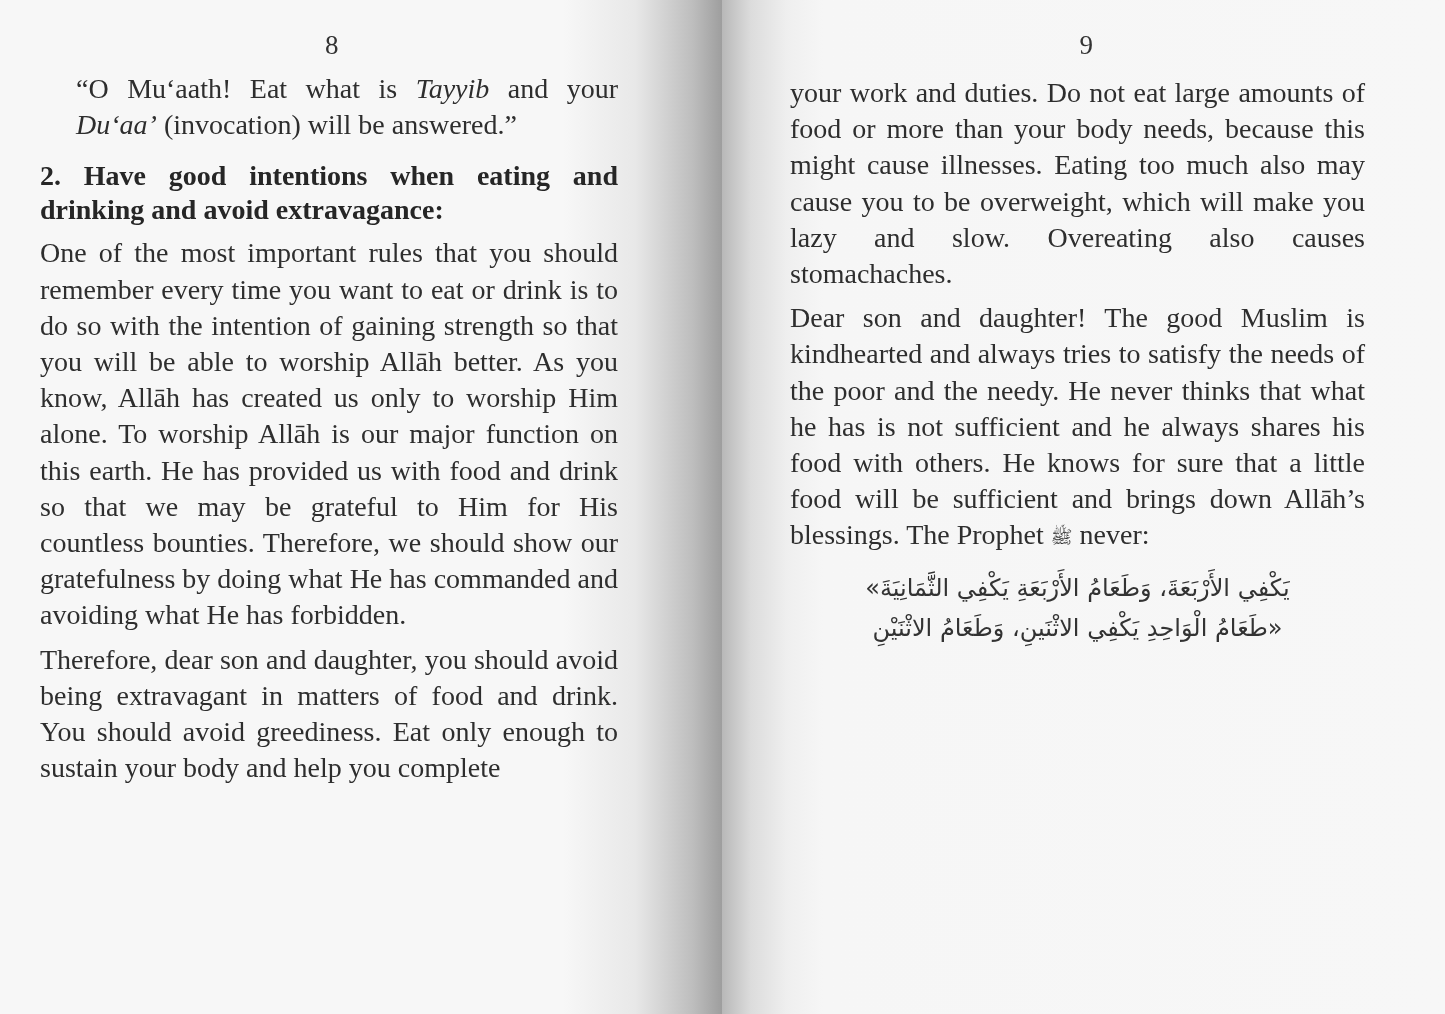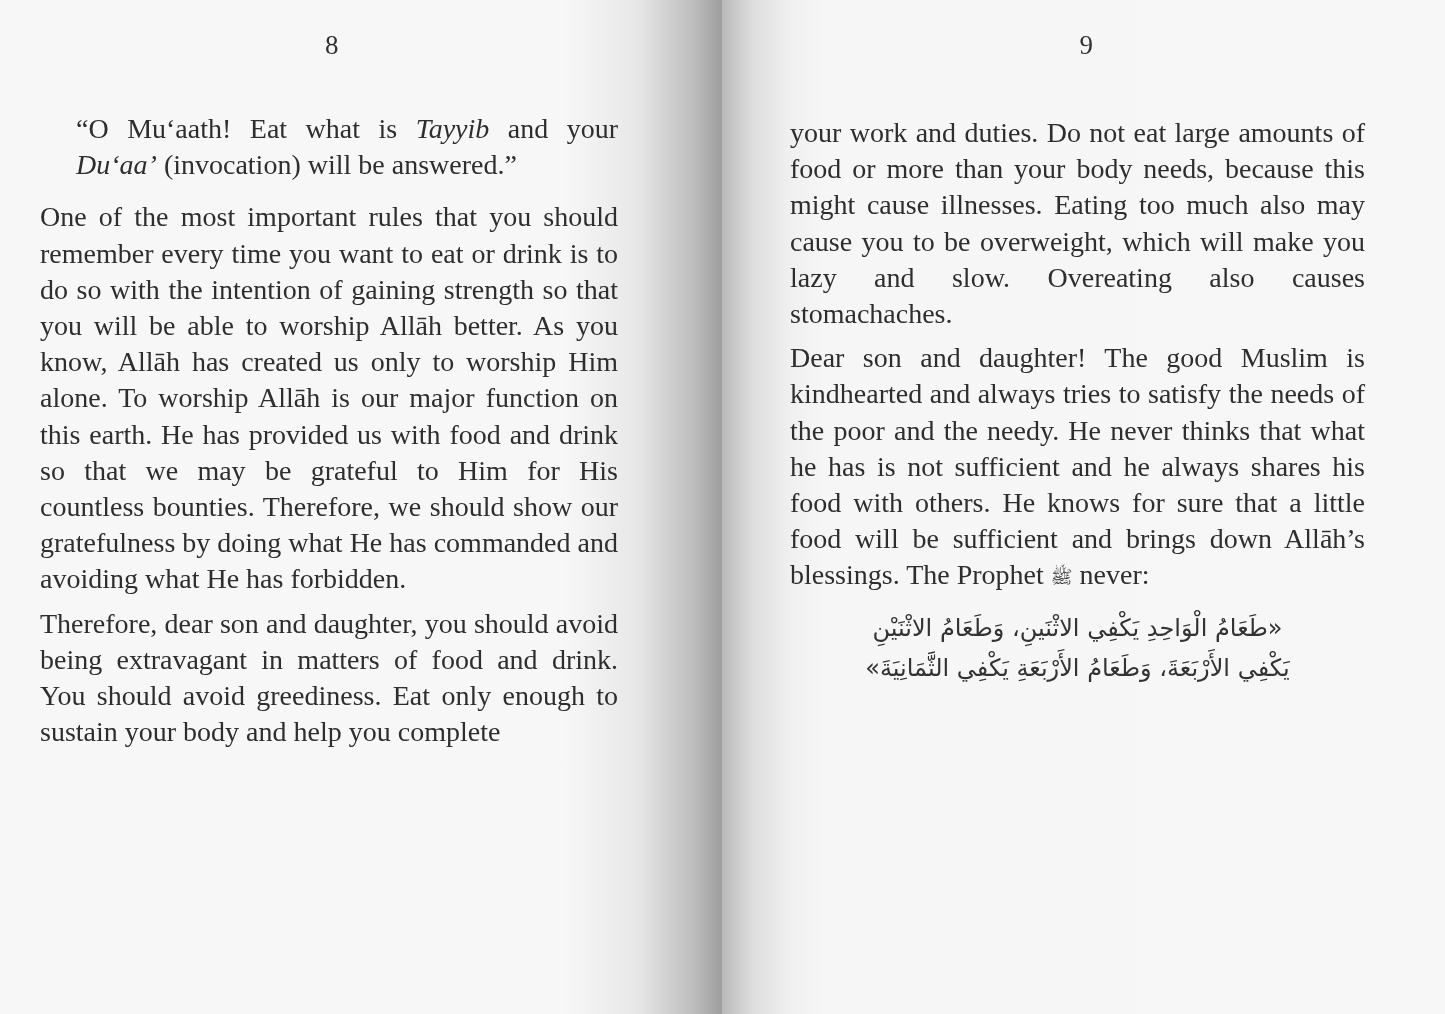--- a/index.html
+++ b/index.html
@@ -15,21 +15,21 @@
     width: 722px;
     background: linear-gradient(to right, #f7f7f7 0%, #f7f7f7 78%, #e8e8e8 88%, #bdbdbd 96%, #9e9e9e 100%);
   }
   .page-right {
     width: 723px;
     background: linear-gradient(to right, #b8b8b8 0%, #dcdcdc 4%, #efefef 9%, #f6f6f6 14%, #f7f7f7 100%);
   }
   .folio { position: absolute; top: 30px; font-size: 27px; color: #333; }
   .page-left .folio { left: 325px; }
   .page-right .folio { left: 1063px; left: auto; right: 352px; }
-  .text-block { position: absolute; font-size: 28px; line-height: 36.2px; text-align: justify; margin-top: 40px; }
+  .text-block { position: absolute; font-size: 28px; line-height: 36.2px; text-align: justify; }
   .page-left .text-block { left: 40px; width: 578px; top: 71px; }
   .page-right .text-block { left: 790px; left: 68px; width: 575px; top: 75px; }
   p { margin: 0; text-align: justify; text-align-last: left; }
   .quote { padding-left: 36px; margin-bottom: 16px; }
   .heading { font-weight: bold; font-size: 28px; line-height: 34px; margin: 0 0 8px 0; color: #262626; }
   .para { margin-bottom: 8px; }
   em { font-style: italic; }
   .arabic {
     direction: rtl; text-align: center; font-family: "DejaVu Sans", sans-serif;
     font-size: 24px; line-height: 40px; margin: 12px 0 6px 0; color: #333;
@@ -39,30 +39,31 @@
 </style>
 </head>
 <body>
 
 <div class="spread">
 
   <div class="page page-left">
     <div class="folio">8</div>
     <div class="text-block">
       <p class="quote"><span>“O Mu‘aath! Eat what is </span><em>Tayyib</em><span> and your </span><em>Du‘aa’</em><span> (invocation) will be answered.”</span></p>
+      <p class="heading">2. Have good intentions when eating and drinking and avoid extravagance:</p>
       <p class="para">One of the most important rules that you should remember every time you want to eat or drink is to do so with the intention of gaining strength so that you will be able to worship Allāh better. As you know, Allāh has created us only to worship Him alone. To worship Allāh is our major function on this earth. He has provided us with food and drink so that we may be grateful to Him for His countless bounties. Therefore, we should show our gratefulness by doing what He has commanded and avoiding what He has forbidden.</p>
       <p class="para">Therefore, dear son and daughter, you should avoid being extravagant in matters of food and drink. You should avoid greediness. Eat only enough to sustain your body and help you complete</p>
     </div>
   </div>
 
   <div class="page page-right">
     <div class="folio">9</div>
     <div class="text-block">
       <p class="para">your work and duties. Do not eat large amounts of food or more than your body needs, because this might cause illnesses. Eating too much also may cause you to be overweight, which will make you lazy and slow. Overeating also causes stomachaches.</p>
       <p><span>Dear son and daughter! The good Muslim is kindhearted and always tries to satisfy the needs of the poor and the needy. He never thinks that what he has is not sufficient and he always shares his food with others. He knows for sure that a little food will be sufficient and brings down Allāh’s blessings. The Prophet</span> <span class="pbuh">ﷺ</span> <span>never:</span></p>
       <div class="arabic">
+        <div>يَكْفِي الأَرْبَعَةَ، وَطَعَامُ الأَرْبَعَةِ يَكْفِي الثَّمَانِيَةَ»</div>
         <div>«طَعَامُ الْوَاحِدِ يَكْفِي الاثْنَينِ، وَطَعَامُ الاثْنَيْنِ</div>
-        <div>يَكْفِي الأَرْبَعَةَ، وَطَعَامُ الأَرْبَعَةِ يَكْفِي الثَّمَانِيَةَ»</div>
       </div>
     </div>
   </div>
 
 </div>
 
 </body></html>

